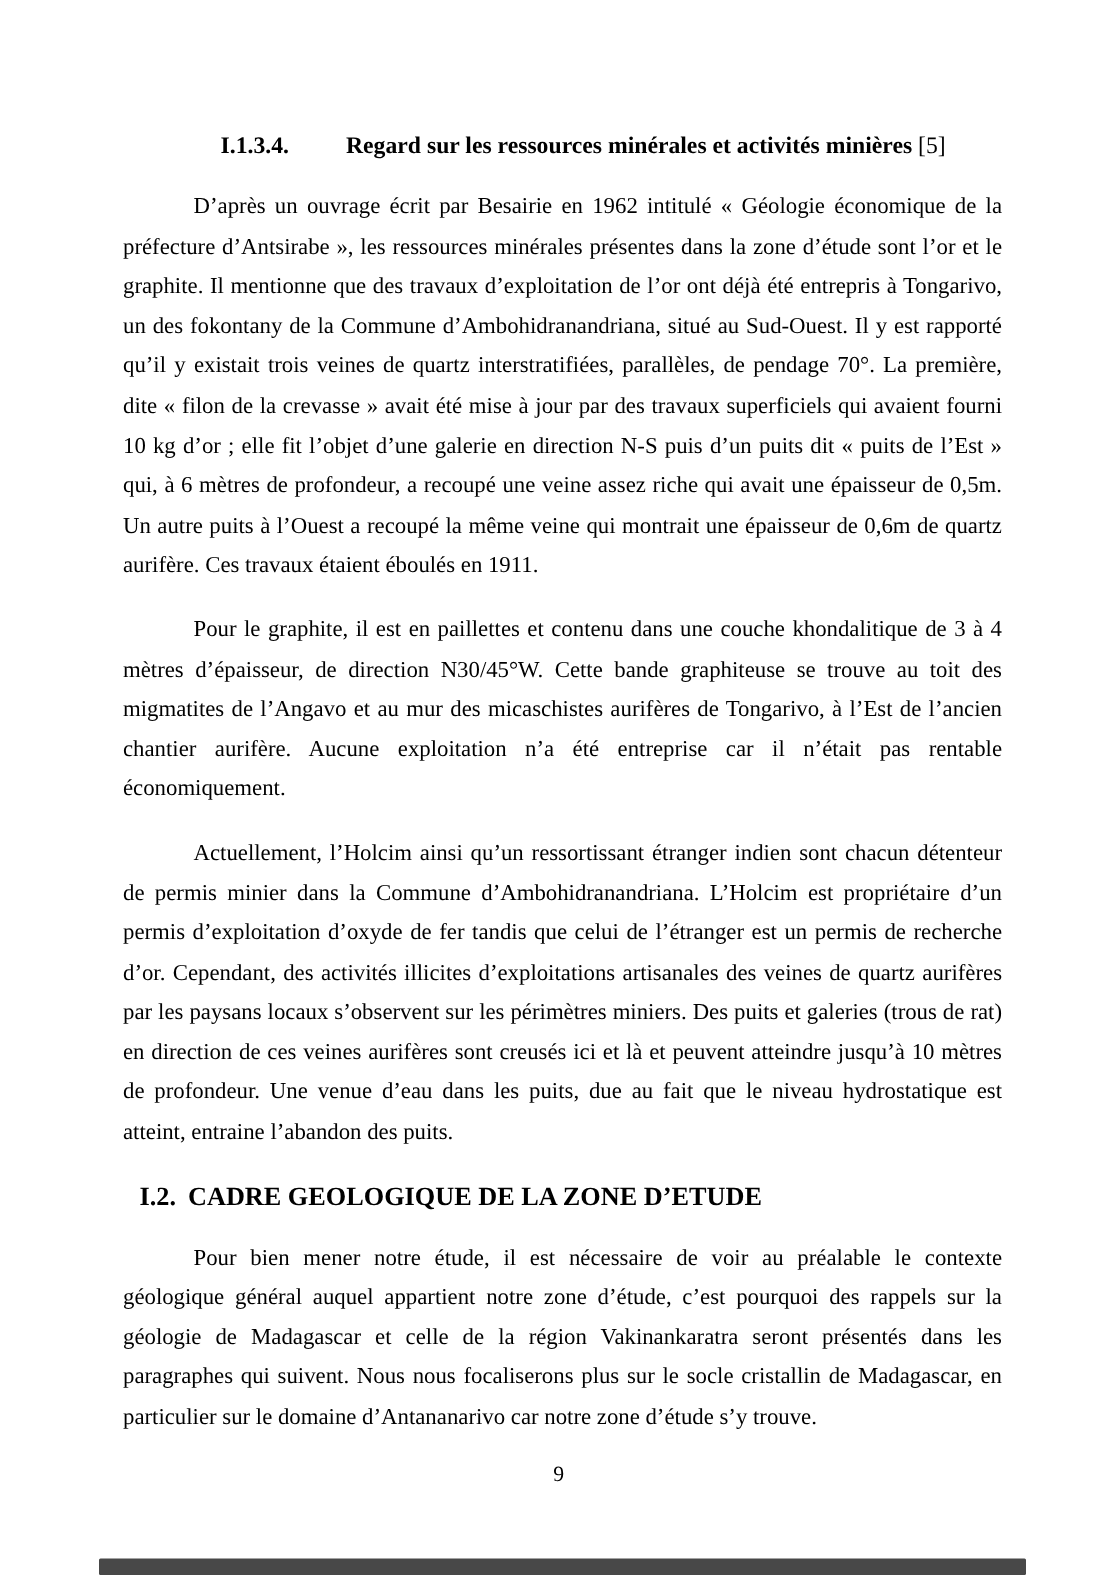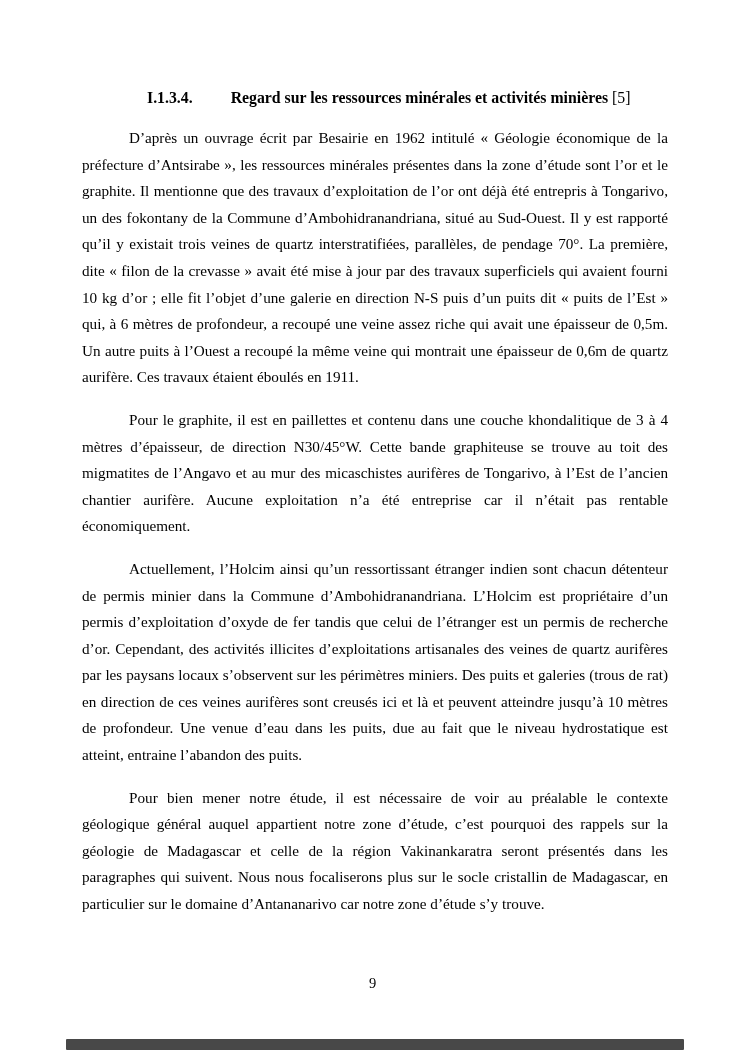--- a/index.html
+++ b/index.html
@@ -81,20 +81,21 @@
   <div class="content">
 
     <h3 class="h-sub"><span class="num">I.1.3.4.</span><span class="ttl">Regard sur les ressources minérales et activités minières</span> <span class="ref">[5]</span></h3>
 
     <p class="body">D’après un ouvrage écrit par Besairie en 1962 intitulé « Géologie économique de la préfecture d’Antsirabe », les ressources minérales présentes dans la zone d’étude sont l’or et le graphite. Il mentionne que des travaux d’exploitation de l’or ont déjà été entrepris à Tongarivo, un des fokontany de la Commune d’Ambohidranandriana, situé au Sud-Ouest. Il y est rapporté qu’il y existait trois veines de quartz interstratifiées, parallèles, de pendage 70°. La première, dite « filon de la crevasse » avait été mise à jour par des travaux superficiels qui avaient fourni 10 kg d’or ; elle fit l’objet d’une galerie en direction N-S puis d’un puits dit « puits de l’Est » qui, à 6 mètres de profondeur, a recoupé une veine assez riche qui avait une épaisseur de 0,5m. Un autre puits à l’Ouest a recoupé la même veine qui montrait une épaisseur de 0,6m de quartz aurifère. Ces travaux étaient éboulés en 1911.</p>
 
     <p class="body">Pour le graphite, il est en paillettes et contenu dans une couche khondalitique de 3 à 4 mètres d’épaisseur, de direction N30/45°W. Cette bande graphiteuse se trouve au toit des migmatites de l’Angavo et au mur des micaschistes aurifères de Tongarivo, à l’Est de l’ancien chantier aurifère. Aucune exploitation n’a été entreprise car il n’était pas rentable économiquement.</p>
 
     <p class="body">Actuellement, l’Holcim ainsi qu’un ressortissant étranger indien sont chacun détenteur de permis minier dans la Commune d’Ambohidranandriana. L’Holcim est propriétaire d’un permis d’exploitation d’oxyde de fer tandis que celui de l’étranger est un permis de recherche d’or. Cependant, des activités illicites d’exploitations artisanales des veines de quartz aurifères par les paysans locaux s’observent sur les périmètres miniers. Des puits et galeries (trous de rat) en direction de ces veines aurifères sont creusés ici et là et peuvent atteindre jusqu’à 10 mètres de profondeur. Une venue d’eau dans les puits, due au fait que le niveau hydrostatique est atteint, entraine l’abandon des puits.</p>
 
+    <h2 class="h-main"><span class="num">I.2.</span><span class="ttl">CADRE GEOLOGIQUE DE LA ZONE D’ETUDE</span></h2>
 
     <p class="body">Pour bien mener notre étude, il est nécessaire de voir au préalable le contexte géologique général auquel appartient notre zone d’étude, c’est pourquoi des rappels sur la géologie de Madagascar et celle de la région Vakinankaratra seront présentés dans les paragraphes qui suivent. Nous nous focaliserons plus sur le socle cristallin de Madagascar, en particulier sur le domaine d’Antananarivo car notre zone d’étude s’y trouve.</p>
 
   </div>
 
   <div class="page-number">9</div>
 
   <div class="bottom-bar"></div>
 </div>
 

